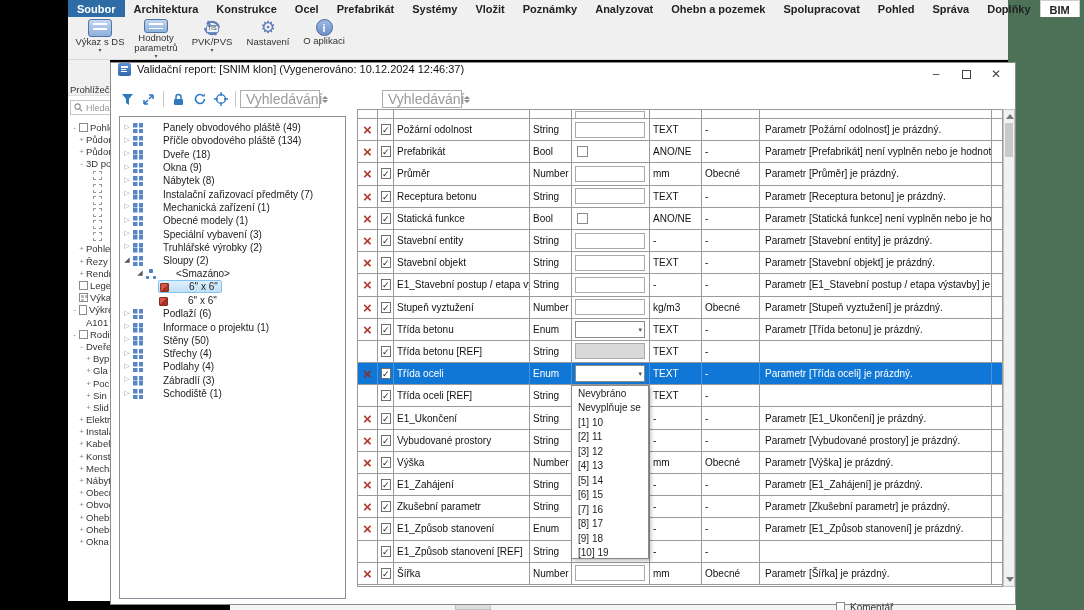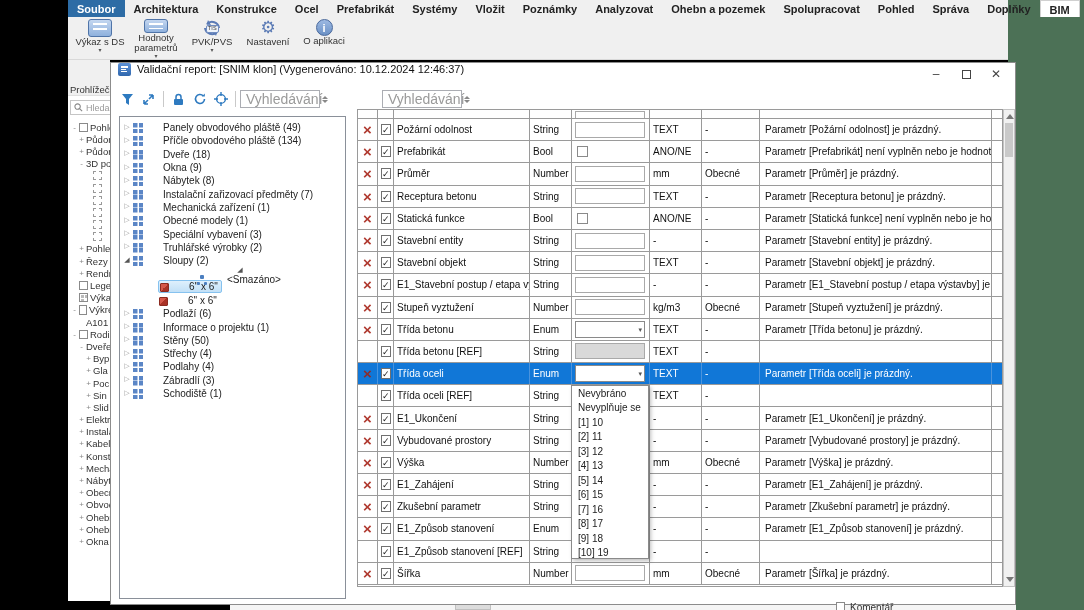--- a/index.html
+++ b/index.html
@@ -469,21 +469,21 @@
             <span class="tlabel">Truhlářské výrobky (2)</span>
           </span>
         </div>
         <div class="trow" style="padding-left: 2px;">
           <span class="texp open">◢</span>
           <span class="hl">
             <span class="cat-icon"></span>
             <span class="tlabel">Sloupy (2)</span>
           </span>
         </div>
-        <div class="trow" style="padding-left: 15px; flex-direction: column;">
+        <div class="trow" style="padding-left: 15px;">
           <span class="texp open">◢</span>
           <span class="hl">
             <span class="net-icon"></span>
             <span class="tlabel">&lt;Smazáno&gt;</span>
           </span>
         </div>
         <div class="trow selected" style="padding-left: 28px;">
           <span class="texp"></span>
           <span class="hl">
             <span class="cube-icon"></span>

